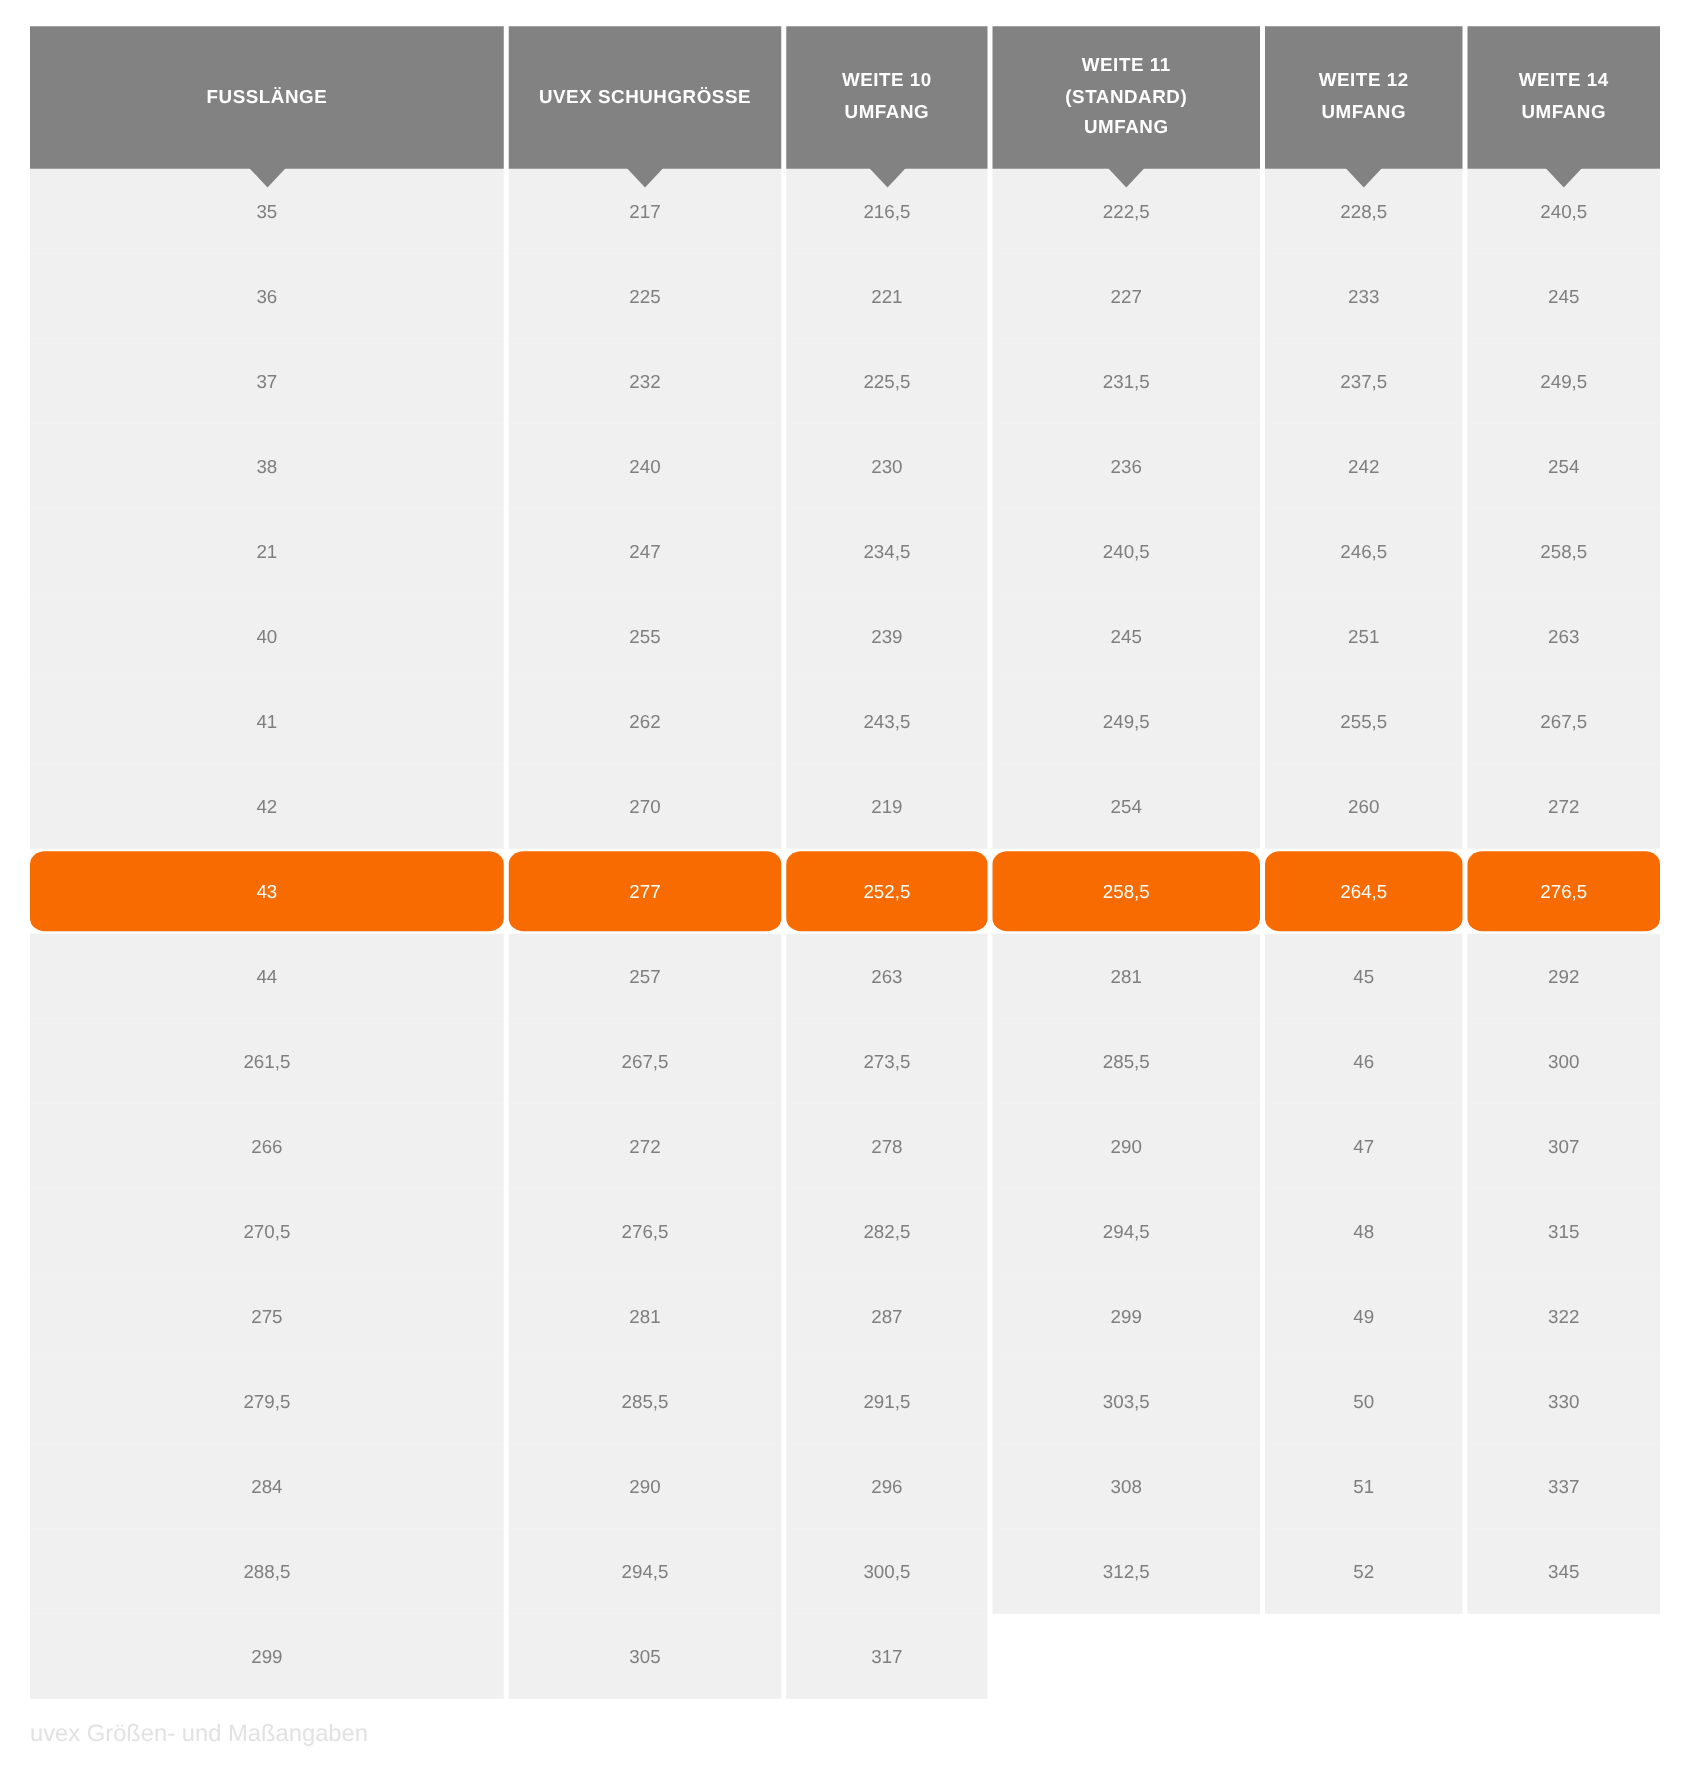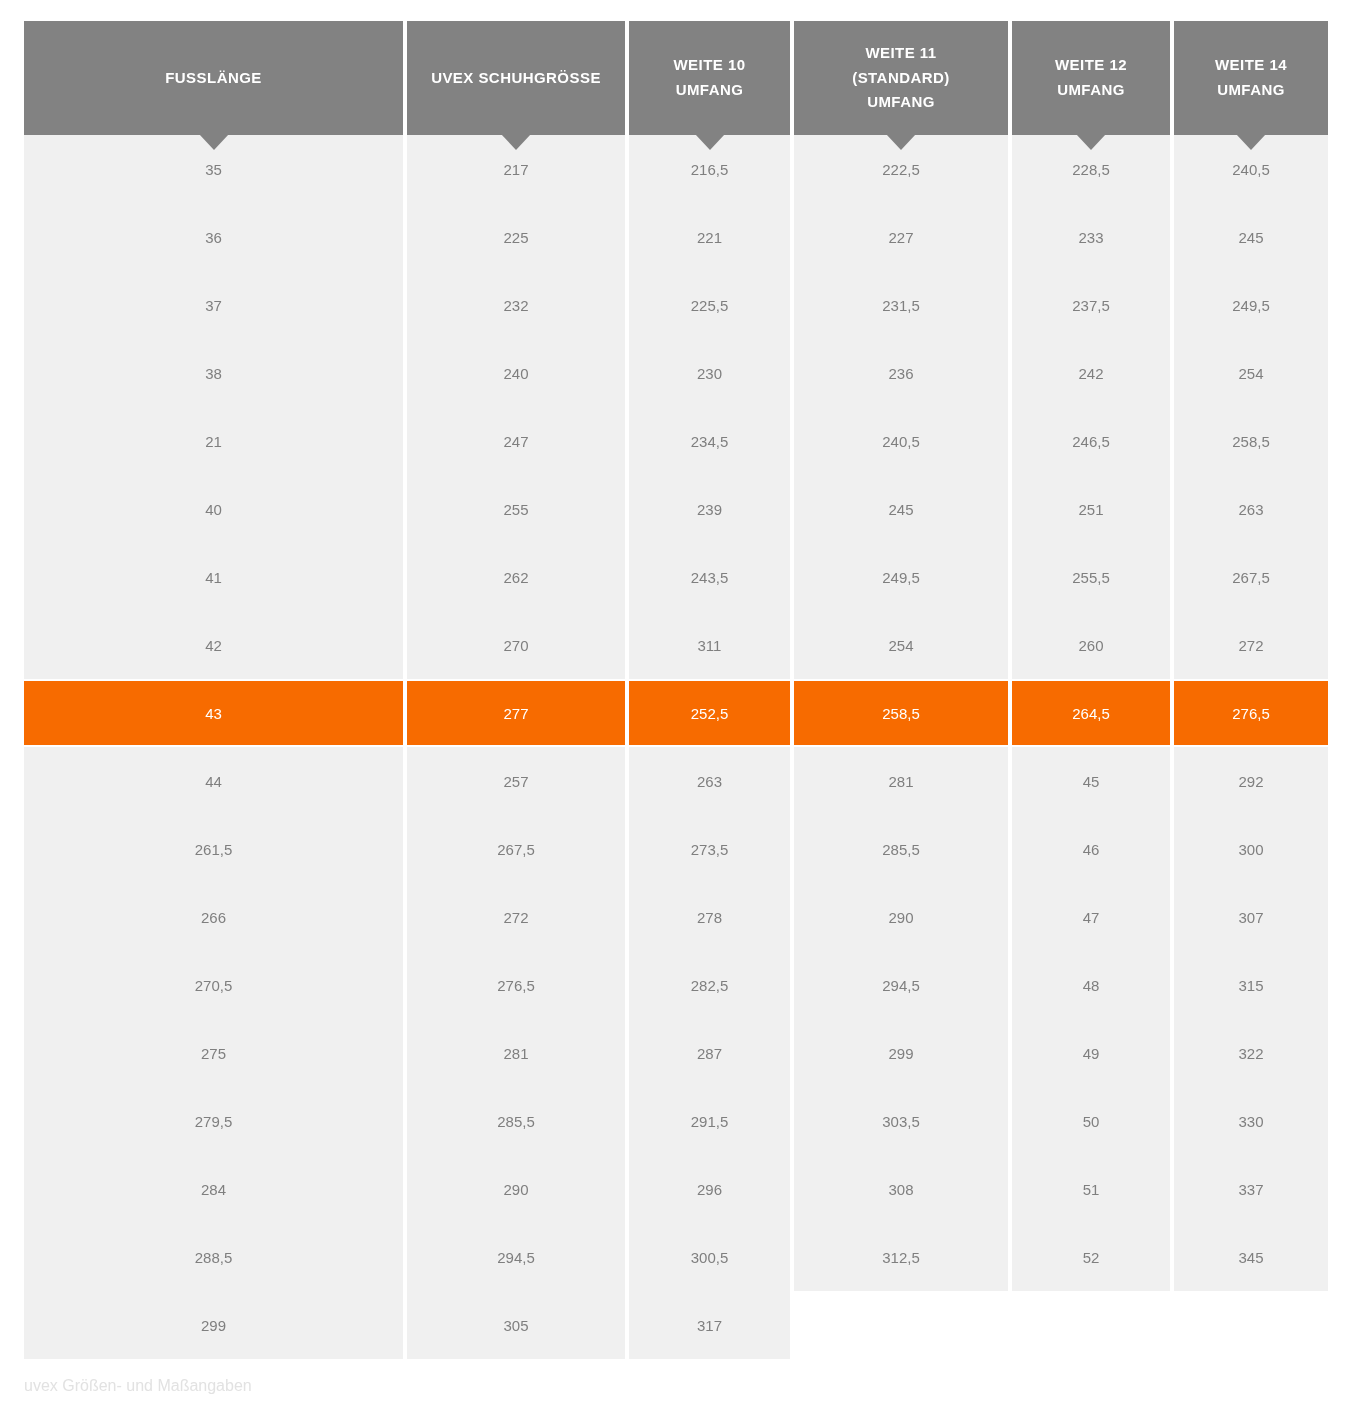--- a/index.html
+++ b/index.html
@@ -60,24 +60,25 @@
     display: flex;
     align-items: center;
     justify-content: center;
     box-sizing: border-box;
   }
   .td.hl {
     background: var(--highlight-bg, #f76b00);
     color: var(--highlight-text, #ffffff);
     border-top: 2px solid #ffffff;
     border-bottom: 2px solid #ffffff;
+    border-radius: 12px;
   }
   .caption {
     margin-top: 18px;
-    font-size: 16px;
+    font-size: 19px;
     color: var(--caption-text, #e2e2e2);
   }
 </style>
 </head>
 <body>
 
 <div class="page">
 
   <div class="size-table">
     <div class="th">
@@ -147,21 +148,21 @@
       <div class="td">251</div>
       <div class="td">263</div>
       <div class="td">41</div>
       <div class="td">262</div>
       <div class="td">243,5</div>
       <div class="td">249,5</div>
       <div class="td">255,5</div>
       <div class="td">267,5</div>
       <div class="td">42</div>
       <div class="td">270</div>
-      <div class="td">311</div>
+      <div class="td">219</div>
       <div class="td">254</div>
       <div class="td">260</div>
       <div class="td">272</div>
       <div class="td hl">43</div>
       <div class="td hl">277</div>
       <div class="td hl">252,5</div>
       <div class="td hl">258,5</div>
       <div class="td hl">264,5</div>
       <div class="td hl">276,5</div>
       <div class="td">44</div>

